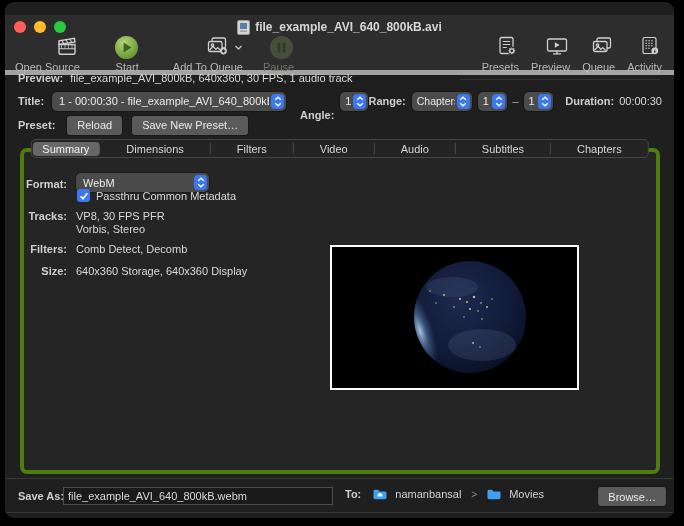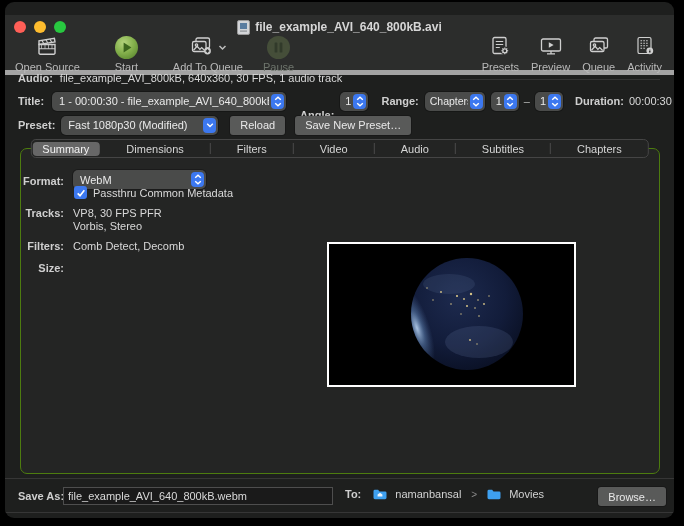--- a/index.html
+++ b/index.html
@@ -14,21 +14,21 @@
             background:#2c2d2c; border-bottom:5px solid #a3a3a3;margin-top:13px; }
   .traffic { position:absolute; left:9px; top:6px; display:flex; gap:8px; }
   .light { width:12px; height:12px; border-radius:50%; }
   .light.red{background:#ff5f57;} .light.yellow{background:#febc2e;} .light.green{background:#28c840;}
   .tb-title { position:absolute; top:4px; left:70px; right:70px; height:16px;
               display:flex; justify-content:center; align-items:center; gap:5px;
               font-size:12px; font-weight:700; color:#d6d6d6; white-space:nowrap; }
   .toolbar { position:absolute; top:19px; left:4px; right:6px; height:40px;
              display:flex; justify-content:space-between; }
   .tb-group { display:flex; align-items:flex-start; }
-  .tb-item { display:flex; flex-direction:column; align-items:center; gap:1px;
+  .tb-item { display:flex; flex-direction:column; align-items:flex-end; gap:1px;
              font-size:11px; color:#b9b9b9; padding:0 6px; cursor:default; }
   .tb-item .ic { height:26px; display:flex; align-items:center; }
   .tb-item.dim { color:#6e756c; }
   .tb-item.dim .ic { opacity:.55; }
   .gap-l { margin-left:22px; } .gap-s { margin-left:8px; }
 
   
   .row { position:absolute; display:flex; align-items:center; font-size:11px; color:#d6d6d6; }
   .lbl { font-weight:700; color:#cfcfcf; white-space:nowrap; }
   .val { color:#d9d9d9; white-space:nowrap; }
@@ -40,21 +40,21 @@
   .popup .ptxt { flex:1; overflow:hidden; white-space:nowrap; }
   .popup .step { width:13px; height:15px; margin:2px; background:#3c78f0; border-radius:4px;
                  display:flex; align-items:center; justify-content:center; flex:none; }
 
   .btn { height:19px; background:#595a59; border-radius:3px; color:#e9e9e9;
          font-size:11px; display:inline-flex; align-items:center; justify-content:center;
          padding:0 10px; border:none; cursor:default; box-shadow:0 0 0 1px rgba(0,0,0,.2); }
 
   
   .panel { position:absolute; left:15px; top:146px; width:640px; height:326px;
-           background:#242524; border:1px solid #4d7c0f; border-radius:7px; }
+           background:#242524; border:4px solid #4d7c0f; border-radius:7px; }
   .tabs { position:absolute; top:137px; left:50%; transform:translateX(-50%);
           height:19px; display:flex; align-items:center; background:#232423;
           border:1px solid #454545; border-radius:5px; z-index:5; }
   .tab { font-size:11px; color:#d6d6d6; padding:2px 26px; white-space:nowrap; cursor:default; }
   .tab.sel { background:#676767; border-radius:4px; margin:1px; padding:1px 10px; color:#f2f2f2; }
   .tab-div { width:1px; height:11px; background:#4a4a4a; }
 
   .sum-label { position:absolute; left:0; width:43px; text-align:right;
                font-size:11px; font-weight:700; color:#cfcfcf; }
   .sum-val { position:absolute; left:52px; font-size:11px; color:#d9d9d9; white-space:nowrap; }
@@ -205,21 +205,21 @@
               <path d="M16.8 15.2 v0.2 M16.8 16.6 v2" stroke="#2c2d2c" stroke-width="1.5"></path>
             </svg>
           </span>
           <span>Activity</span>
         </div>
       </div>
     </div>
   </header>
 
   <div class="row" style="left:13px; top:68px; height:16px;">
-    <span class="lbl">Audio:</span>
+    <span class="lbl">Preview:</span>
     <span class="val" style="margin-left:7px;">file_example_AVI_800kB, 640x360, 30 FPS, 1 audio track</span>
   </div>
   <div class="src-divider"></div>
 
   <div class="row" style="left:13px; top:89px; height:20px; right:12px;">
     <span class="lbl">Title:</span>
     <div class="popup" style="width:234px; margin-left:8px;">
       <span class="ptxt">1 - 00:00:30 - file_example_AVI_640_800kB</span>
       <span class="step">
         <svg width="8" height="11" viewBox="0 0 8 11">
@@ -229,21 +229,21 @@
     </div>
     <span class="lbl" style="margin-left:14px;margin-top:27px;">Angle:</span>
     <div class="popup" style="width:32px; margin-left:6px; padding-left:5px;">
       <span class="ptxt">1</span>
       <span class="step">
         <svg width="8" height="11" viewBox="0 0 8 11">
               <path d="M1.2 3.8 L4 1.2 L6.8 3.8 M1.2 7.2 L4 9.8 L6.8 7.2" fill="none" stroke="#fff" stroke-width="1.4"></path>
             </svg>
       </span>
     </div>
-    <span class="lbl" style="margin-left:13px;">Range:</span>
+    <span class="lbl" style="">Range:</span>
     <div class="popup" style="width:60px; margin-left:6px; padding-left:5px;">
       <span class="ptxt" style="font-size:10.5px">Chapters</span>
       <span class="step">
         <svg width="8" height="11" viewBox="0 0 8 11">
               <path d="M1.2 3.8 L4 1.2 L6.8 3.8 M1.2 7.2 L4 9.8 L6.8 7.2" fill="none" stroke="#fff" stroke-width="1.4"></path>
             </svg>
       </span>
     </div>
     <div class="popup" style="width:50px; margin-left:6px; padding-left:5px;">
       <span class="ptxt">1</span>
@@ -261,28 +261,20 @@
               <path d="M1.2 3.8 L4 1.2 L6.8 3.8 M1.2 7.2 L4 9.8 L6.8 7.2" fill="none" stroke="#fff" stroke-width="1.4"></path>
             </svg>
       </span>
     </div>
     <span class="lbl" style="margin-left:12px;">Duration:</span>
     <span class="val" style="margin-left:5px;">00:00:30</span>
   </div>
 
   <div class="row" style="left:13px; top:113px; height:20px;">
     <span class="lbl">Preset:</span>
-    <div class="popup" style="width:157px; margin-left:6px;">
-      <span class="ptxt">Fast 1080p30 (Modified)</span>
-      <span class="step">
-        <svg width="8" height="8" viewBox="0 0 8 8">
-              <path d="M1.2 2.8 L4 5.6 L6.8 2.8" fill="none" stroke="#fff" stroke-width="1.4"></path>
-            </svg>
-      </span>
-    </div>
     <button class="btn" style="margin-left:12px;">Reload</button>
     <button class="btn" style="margin-left:10px;">Save New Preset…</button>
   </div>
 
   <div class="tabs">
     <span class="tab sel">Summary</span>
     <span class="tab">Dimensions</span>
     <span class="tab-div"></span>
     <span class="tab">Filters</span>
     <span class="tab-div"></span>
@@ -315,20 +307,21 @@
     <span class="sum-val" style="left:72px; top:38px;">Passthru Common Metadata</span>
 
     <span class="sum-label" style="top:58px;">Tracks:</span>
     <span class="sum-val" style="top:58px;">VP8, 30 FPS PFR</span>
     <span class="sum-val" style="top:71px;">Vorbis, Stereo</span>
 
     <span class="sum-label" style="top:91px;">Filters:</span>
     <span class="sum-val" style="top:91px;">Comb Detect, Decomb</span>
 
     <span class="sum-label" style="top:113px;">Size:</span>
+    <span class="sum-val" style="top:113px;">640x360 Storage, 640x360 Display</span>
 
     <div class="preview">
       <svg width="245" height="141" viewBox="0 0 245 141">
         <defs>
           <radialGradient id="ebody" cx="42%" cy="36%" r="78%">
             <stop offset="0%" stop-color="#1d2a4e"></stop>
             <stop offset="55%" stop-color="#121c3a"></stop>
             <stop offset="100%" stop-color="#070c1c"></stop>
           </radialGradient>
           <radialGradient id="elit" cx="50%" cy="50%" r="50%">

